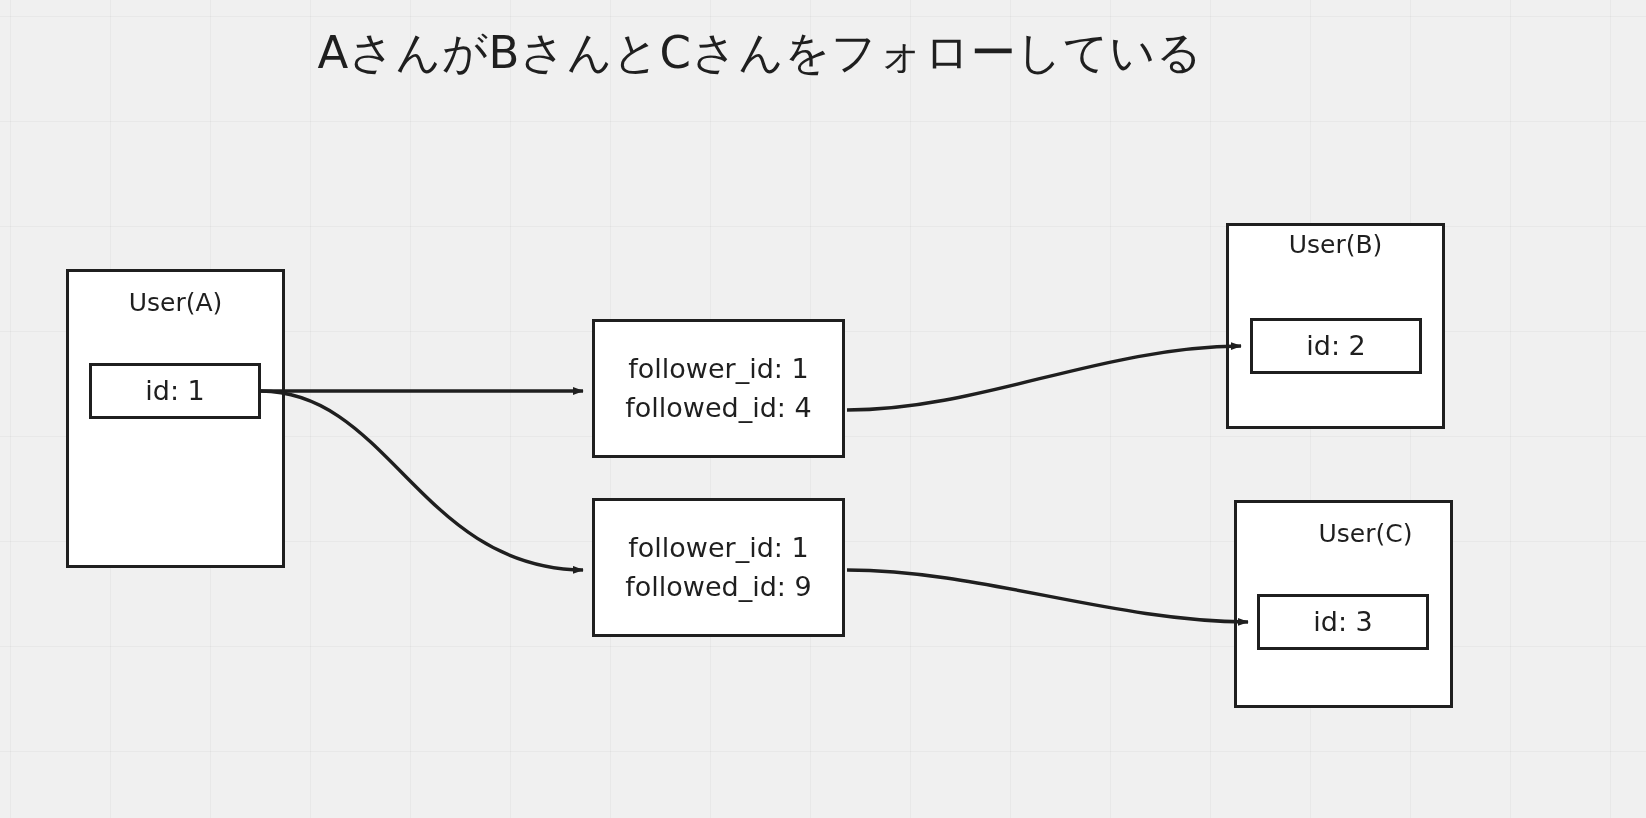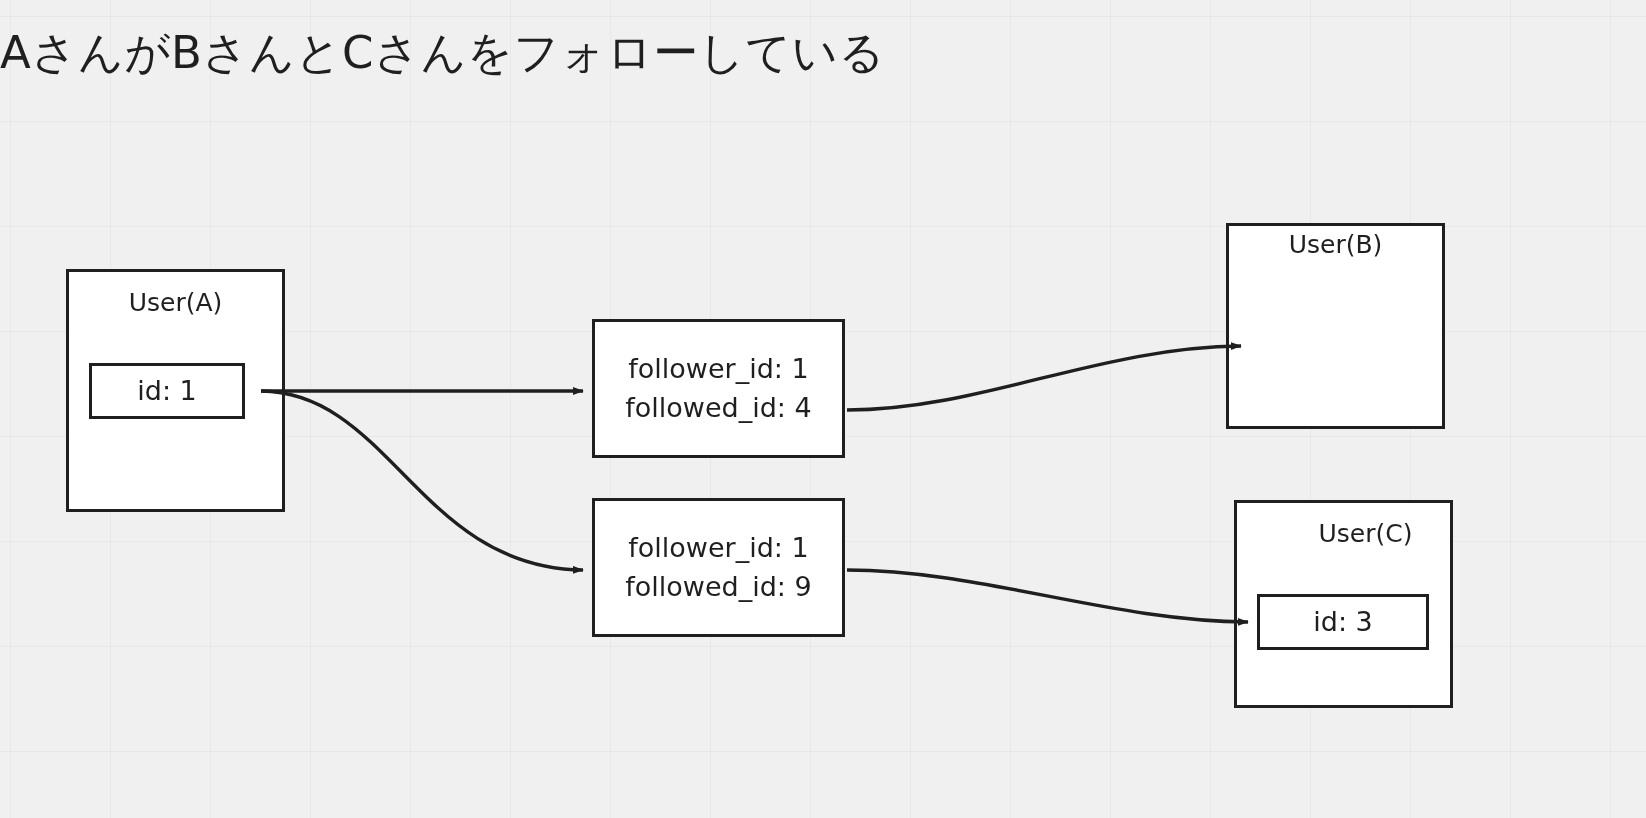--- a/index.html
+++ b/index.html
@@ -30,21 +30,21 @@
     width: 1646px;
     height: 818px;
     pointer-events: none;
     z-index: 5;
   }
   .diagram-title {
     position: absolute;
     left: 0;
     top: 28px;
     width: 1520px;
-    text-align: left;
+    text-align: center;
     font-size: 45px;
     line-height: 1.1;
     color: #1f1f1f;
     font-weight: 400;
     letter-spacing: 0.5px;
     white-space: nowrap;
   }
   .node {
     position: absolute;
     background: #ffffff;
@@ -73,23 +73,23 @@
     z-index: 3;
   }
   .field-line {
     font-size: 27px;
     color: #1f1f1f;
     line-height: 1.42;
     white-space: nowrap;
   }
 
   
-  #node-user-a { left: 66px; top: 269px; width: 219px; height: 243px; }
+  #node-user-a { left: 66px; top: 269px; width: 219px; height: 299px; }
   #node-user-a .node-title { top: 16px; }
-  #fb-a-id { left: 89px; top: 363px; width: 156px; height: 56px; }
+  #fb-a-id { left: 89px; top: 363px; width: 172px; height: 56px; }
 
   
   #node-ufs { left: 350px; top: 235px; width: 740px; height: 453px; }
   #node-ufs .node-title { top: 24px; }
   #fb-ufs-1 { left: 592px; top: 319px; width: 253px; height: 139px; }
   #fb-ufs-2 { left: 592px; top: 498px; width: 253px; height: 139px; }
 
   
   #node-user-b { left: 1226px; top: 223px; width: 219px; height: 206px; }
   #node-user-b .node-title { top: 4px; }
@@ -137,20 +137,23 @@
   </div>
 
   <div class="field-box" id="fb-ufs-2">
     <div class="field-line">follower_id: 1</div>
     <div class="field-line">followed_id: 9</div>
   </div>
 
   <div class="node" id="node-user-b">
     <div class="node-title">User(B)</div>
   </div>
+  <div class="field-box" id="fb-b-id">
+    <div class="field-line">id: 2</div>
+  </div>
 
   <div class="node" id="node-user-c">
     <div class="node-title">User(C)</div>
   </div>
   <div class="field-box" id="fb-c-id">
     <div class="field-line">id: 3</div>
   </div>
 
 </div>
 

